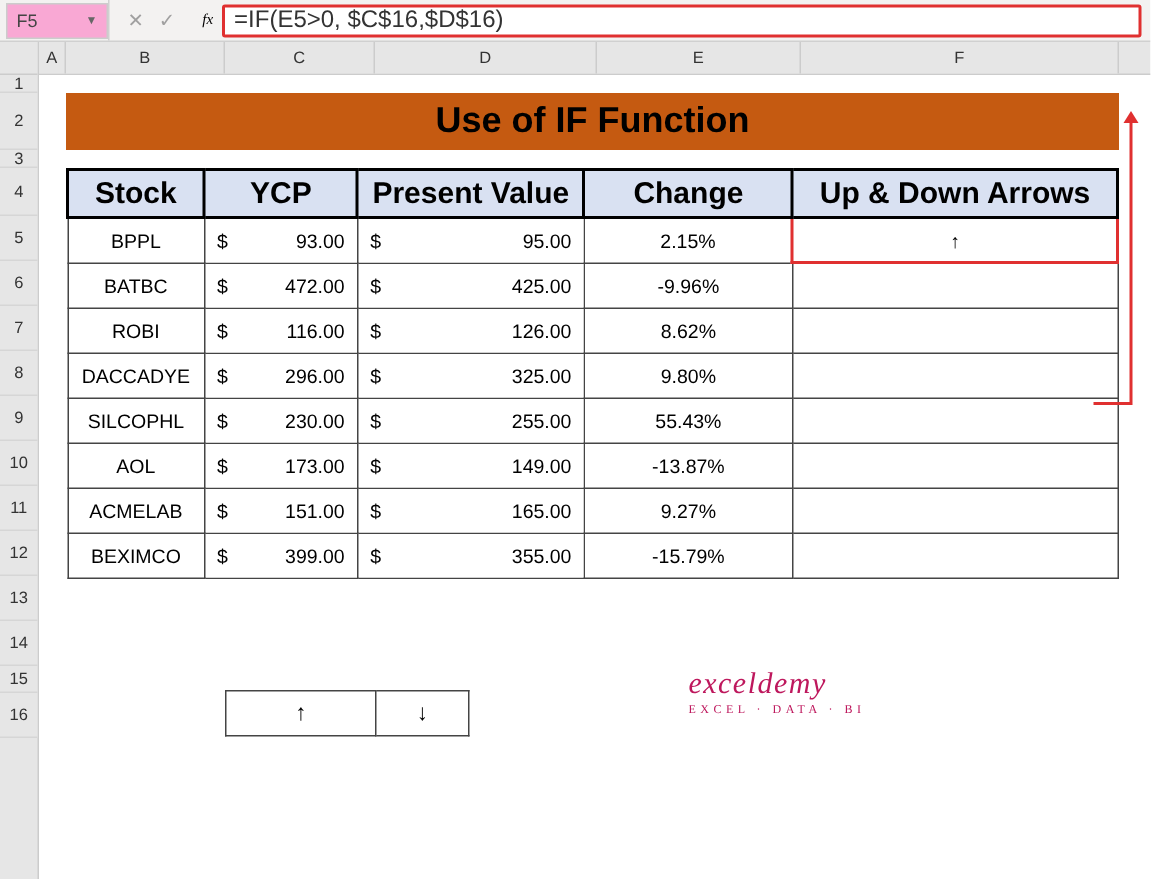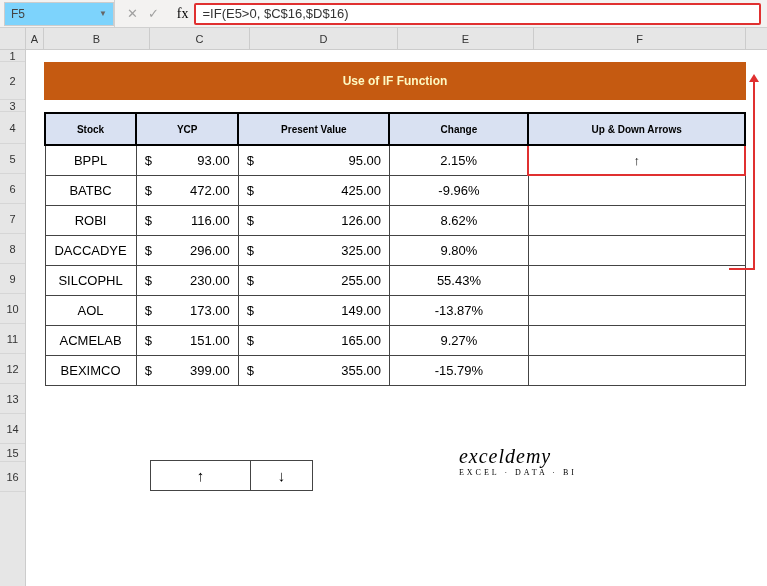--- a/index.html
+++ b/index.html
@@ -13,25 +13,25 @@
     }
     .toolbar {
       display: flex;
       align-items: center;
       height: 28px;
       border-bottom: 1px solid #d0d0d0;
       background: #f3f2f1;
       font-size: 13px;
     }
     .name-box {
-      width: 110px;
+      width: 68px;
       height: 24px;
       margin: 2px 0 2px 4px;
       padding: 2px 6px;
-      background: #7dd3fc;
+      background: #f9a8d4;
       color: #444;
       font-size: 12px;
       display: flex;
       align-items: center;
       border: 1px solid #ccc;
     }
     .name-box .dd {
       margin-left: auto;
       color: #666;
       font-size: 8px;
@@ -40,34 +40,35 @@
       display: flex;
       align-items: center;
       gap: 10px;
       padding: 0 12px;
       border-left: 1px solid #d0d0d0;
       height: 100%;
       color: #a0a0a0;
     }
     .tb-group .ic { font-size: 13px; }
     .fx-label {
+      font-style: italic;
       font-family: "Times New Roman", serif;
       color: #000000;
       padding: 0 6px;
-      font-size: 14px;
+      font-size: 10px;
     }
     .formula-bar {
       flex: 1;
       height: 22px;
       margin: 2px 6px 2px 0;
       background: #fff;
       border: 2px solid #e03030;
       border-radius: 2px;
       padding: 1px 6px;
-      font-size: 13px;
+      font-size: 16px;
       color: #333;
       display: flex;
       align-items: center;
     }
     .sheet-area {
       display: flex;
       height: calc(100% - 28px);
     }
     .row-headers {
       width: 26px;
@@ -114,39 +115,39 @@
     .cells {
       position: relative;
     }
     .merged-title {
       position: absolute;
       left: 18px;
       top: 12px;
       width: 702px;
       height: 38px;
       background: #C55A11;
-      color: #fef9c3;
+      color: #000000;
       font-weight: bold;
-      font-size: 12px;
+      font-size: 24px;
       display: flex;
       align-items: center;
       justify-content: center;
     }
     .data-table {
       position: absolute;
       left: 18px;
       top: 62px;
       width: 702px;
       border-collapse: collapse;
     }
     .data-table th {
       background: #D9E1F2;
       border: 2px solid #000;
       height: 32px;
-      font-size: 10px;
+      font-size: 20px;
       font-weight: bold;
       text-align: center;
       color: #000;
     }
     .data-table td {
       border: 1px solid #444;
       height: 30px;
       font-size: 13px;
       padding: 0 8px;
       color: #000;
@@ -176,21 +177,21 @@
       height: 30px;
       text-align: center;
       font-size: 15px;
       background: #fff;
     }
     .arrows-table td:nth-child(2) { width: 62px; }
     .watermark {
       position: absolute;
       right: 190px;
       top: 395px;
-      color: #000000;
+      color: #be185d;
       font-size: 20px;
       font-style: italic;
       font-family: Georgia, serif;
       letter-spacing: 1px;
       pointer-events: none;
     }
     .watermark .sub {
       font-size: 8px;
       letter-spacing: 3px;
       display: block;

